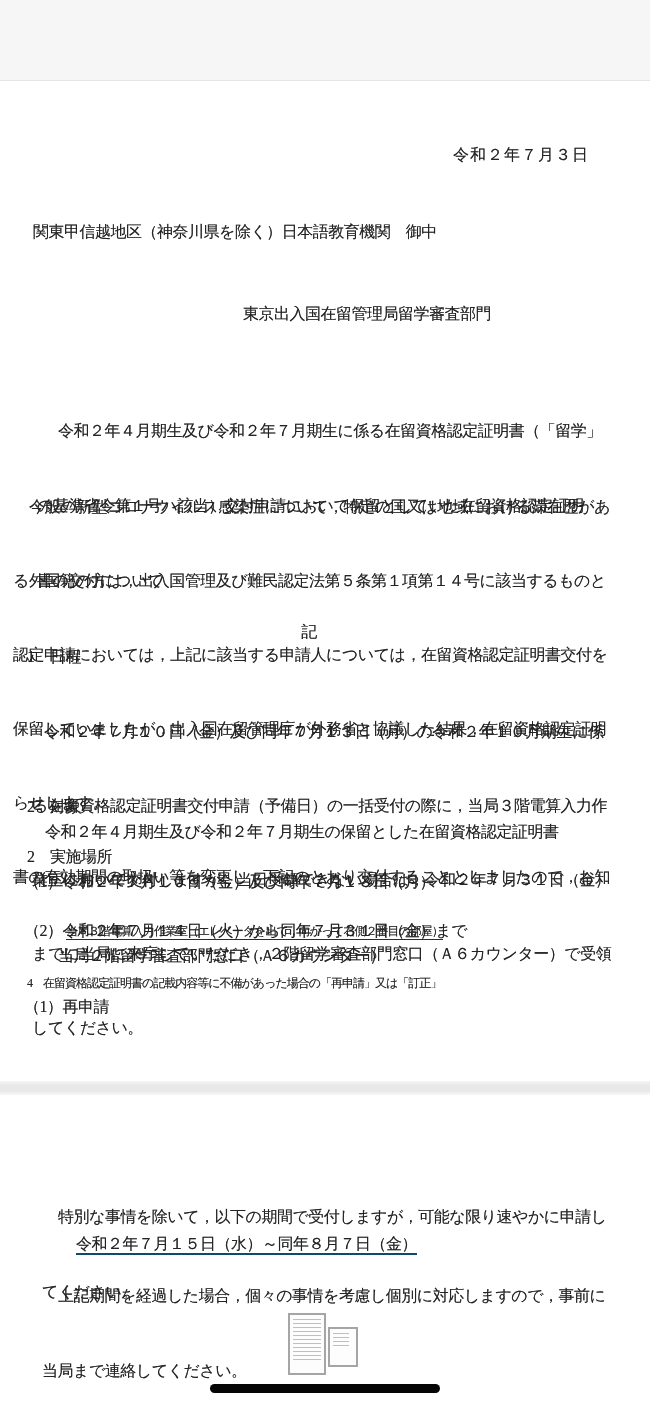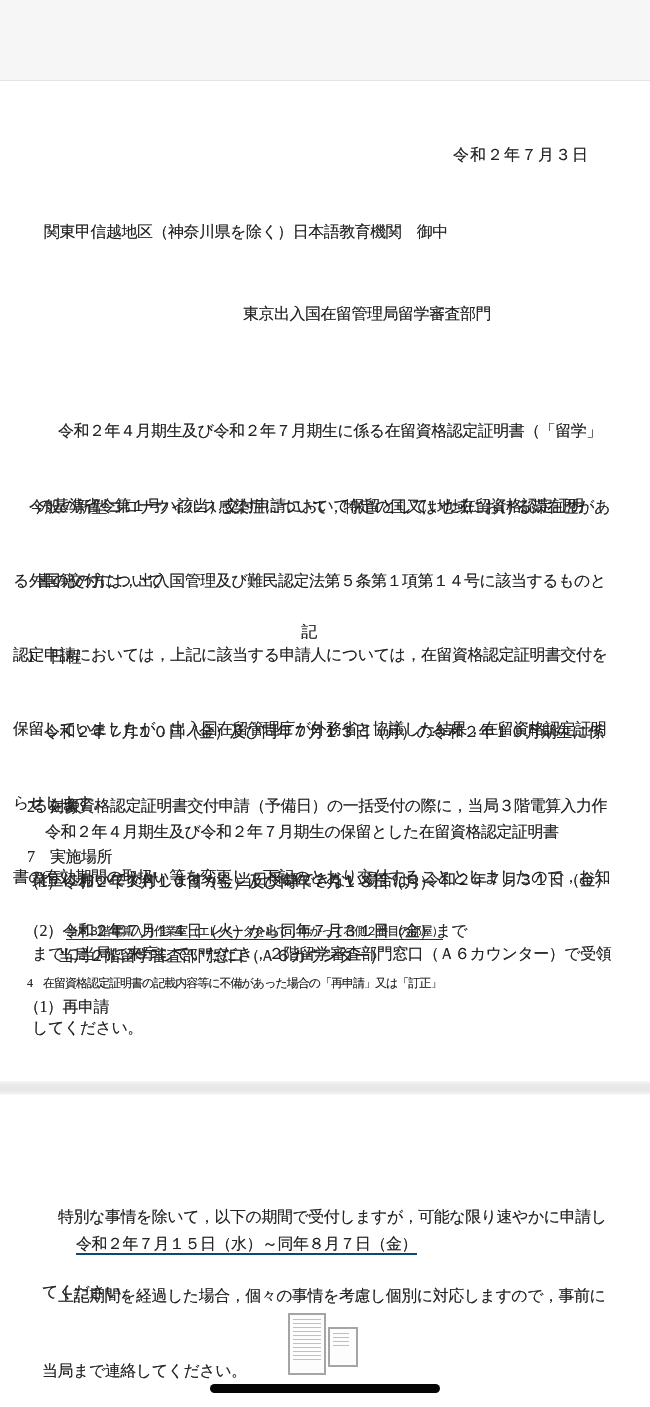--- a/index.html
+++ b/index.html
@@ -47,21 +47,21 @@
 </style>
 </head>
 <body>
 
 <div class="canvas">
 
   <div class="topband"></div>
 
   <div class="t" style="left:453px;top:142px;letter-spacing:1px;">令和２年７月３日</div>
 
-  <div class="t" style="left:44px;top:219px;">関東甲信越地区（神奈川県を除く）日本語教育機関　御中</div>
+  <div class="t" style="left:33px;top:219px;">関東甲信越地区（神奈川県を除く）日本語教育機関　御中</div>
 
   <div class="t" style="left:243px;top:294px;margin-top:7px;">東京出入国在留管理局留学審査部門</div>
 
   <div class="t blk lh25 ind21" style="left:37px;top:368px;">
     <div class="ln">令和２年４月期生及び令和２年７月期生に係る在留資格認定証明書（「留学」</div>
     <div class="ln">の基準省令第１号ハ該当）交付申請において保留としていた在留資格認定証明</div>
     <div class="ln">書の交付について</div>
   </div>
 
   <div class="t blk lh24 ind16" style="left:13px;top:445px;">
@@ -82,21 +82,21 @@
     <div class="ln">る在留資格認定証明書交付申請（予備日）の一括受付の際に，当局３階電算入力作</div>
     <div class="ln">業室において交付しますが，当日受領できない場合は，令和２年７月３１日（金）</div>
     <div class="ln">までに当局に来庁していただき，２階留学審査部門窓口（Ａ６カウンター）で受領</div>
     <div class="ln">してください。</div>
   </div>
 
   <div class="t" style="left:27px;top:794px;">2　対象</div>
 
   <div class="t" style="left:45px;top:819px;">令和２年４月期生及び令和２年７月期生の保留とした在留資格認定証明書</div>
 
-  <div class="t" style="left:27px;top:844px;">7　実施場所</div>
+  <div class="t" style="left:27px;top:844px;">2　実施場所</div>
 
   <div class="t" style="left:24px;top:869px;">（1）令和２年７月１０日（金）及び同年７月１３日（月）</div>
 
   <div class="t tight" style="left:58px;top:894px;">
     <span class="uline">当局３階電算入力作業室（エレベータを出て，向かって右側２番目の部屋）</span>
   </div>
 
   <div class="t" style="left:24px;top:918px;">（2）令和２年７月１４日（火）から同年７月３１日（金）まで</div>
 
   <div class="t" style="left:58px;top:943px;">当局２階留学審査部門窓口（Ａ６カウンター）</div>

